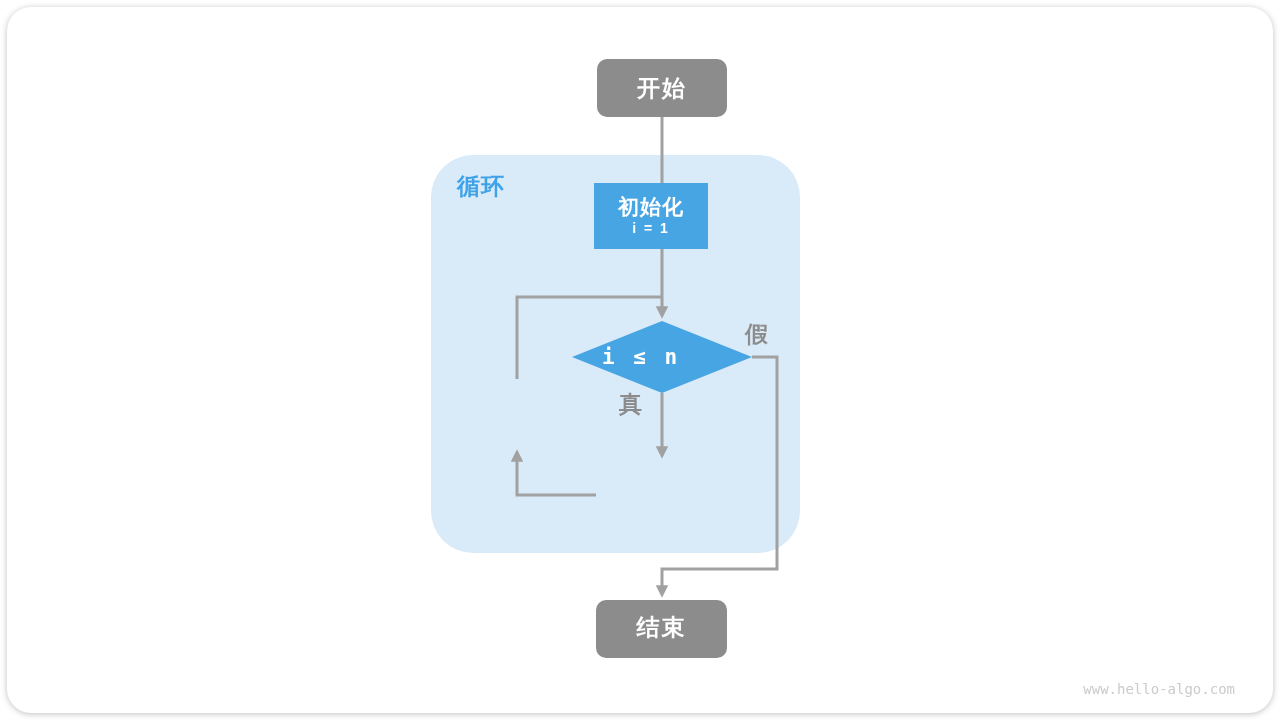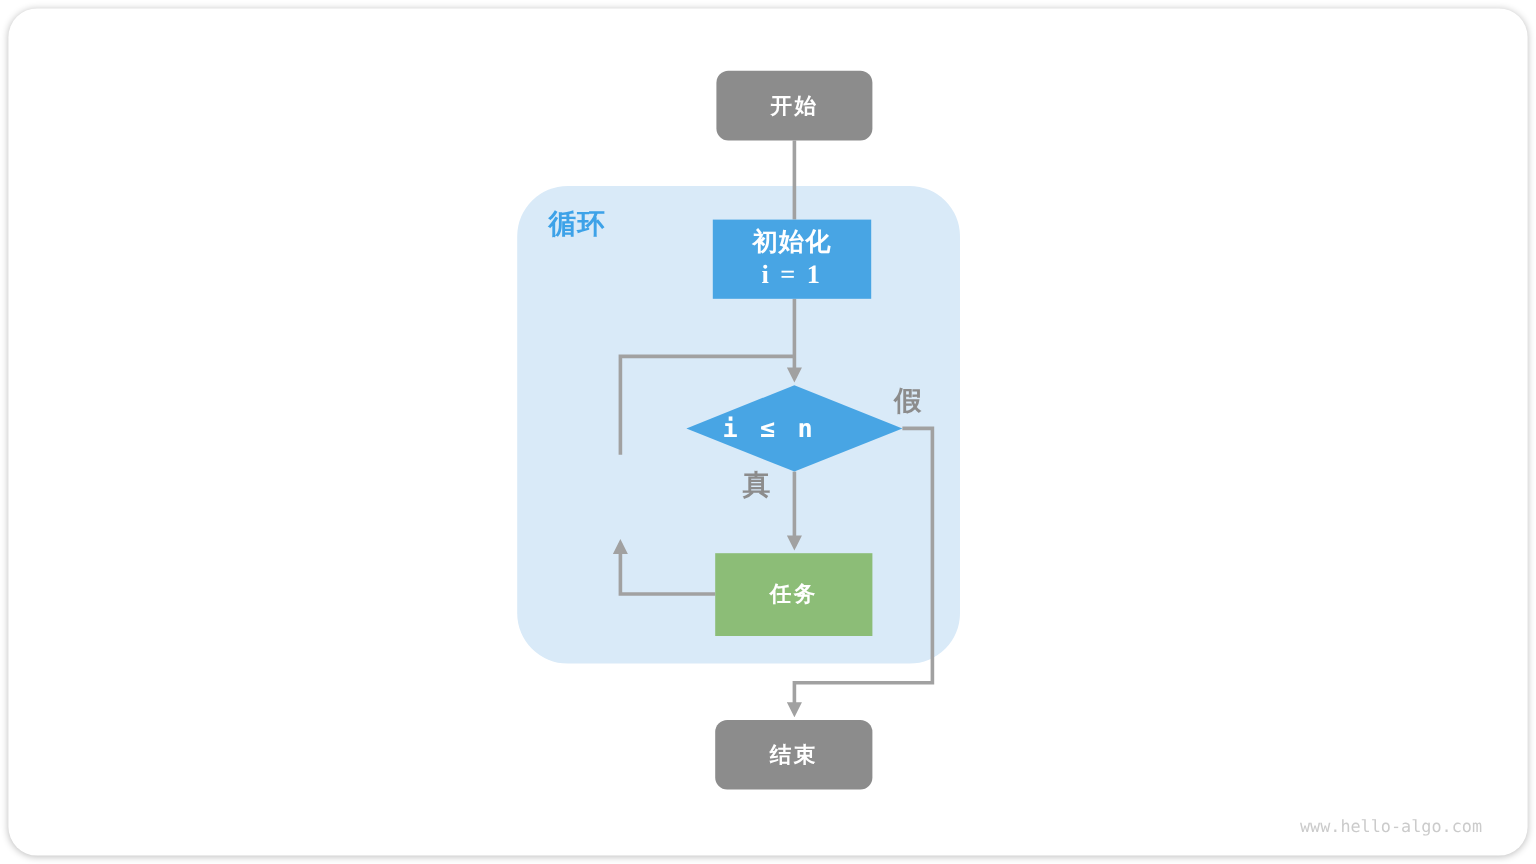--- a/index.html
+++ b/index.html
@@ -58,37 +58,37 @@
     flex-direction: column;
     align-items: center;
     justify-content: center;
     color: #fff;
     font-weight: bold;
     text-align: center;
     z-index: 3;
     line-height: 1.25;
   }
   .node .zh   { font-size: 21px; letter-spacing: 1px; }
-  .node .zh-lg{ font-size: 18px; letter-spacing: 2px; }
+  .node .zh-lg{ font-size: 23px; letter-spacing: 2px; }
   .node .code {
-    font-family: Liberation Serif, serif;
-    font-size: 22px;
+    font-family: Liberation Sans, sans-serif;
+    font-size: 14px;
     font-weight: bold;
     letter-spacing: 2px;
   }
 
   .node-gray  { background: var(--node-gray, #8C8C8C); border-radius: 10px; }
   .node-blue  { background: var(--node-blue, #48A5E4); }
   .node-green { background: var(--node-green, #8CBD77); }
 
   .node-start  { left: 590px; top: 52px;  width: 130px; height: 58px; }
-  .node-init   { left: 587px; top: 176px; width: 132px; height: 66px; }
+  .node-init   { left: 587px; top: 176px; width: 114px; height: 66px; }
   .node-update { left: 443px; top: 372px; width: 133px; height: 68px; }
   .node-task   { left: 589px; top: 454px; width: 131px; height: 69px; }
-  .node-end    { left: 589px; top: 593px; width: 131px; height: 58px; }
+  .node-end    { left: 589px; top: 593px; width: 131px; height: 58px; font-family: Liberation Mono, monospace; }
 
   .cond-text {
     position: absolute;
     left: 595px; top: 335px;
     width: 120px; height: 30px;
     line-height: 30px;
     color: #fff;
     font-family: "DejaVu Sans Mono", "Liberation Mono", monospace;
     font-size: 21px;
     font-weight: bold;
@@ -149,23 +149,20 @@
       </div>
 
       <div class="node node-blue node-init">
         <span class="zh">初始化</span>
         <span class="code">i = 1</span>
       </div>
 
       <div class="cond-text">i ≤ n</div>
 
 
-      <div class="node node-green node-task">
-        <span class="zh-lg">任务</span>
-      </div>
 
       <div class="node node-gray node-end">
         <span class="zh-lg">结束</span>
       </div>
 
       <span class="edge-label edge-label-true">真</span>
       <span class="edge-label edge-label-false">假</span>
 
     </div>
 

